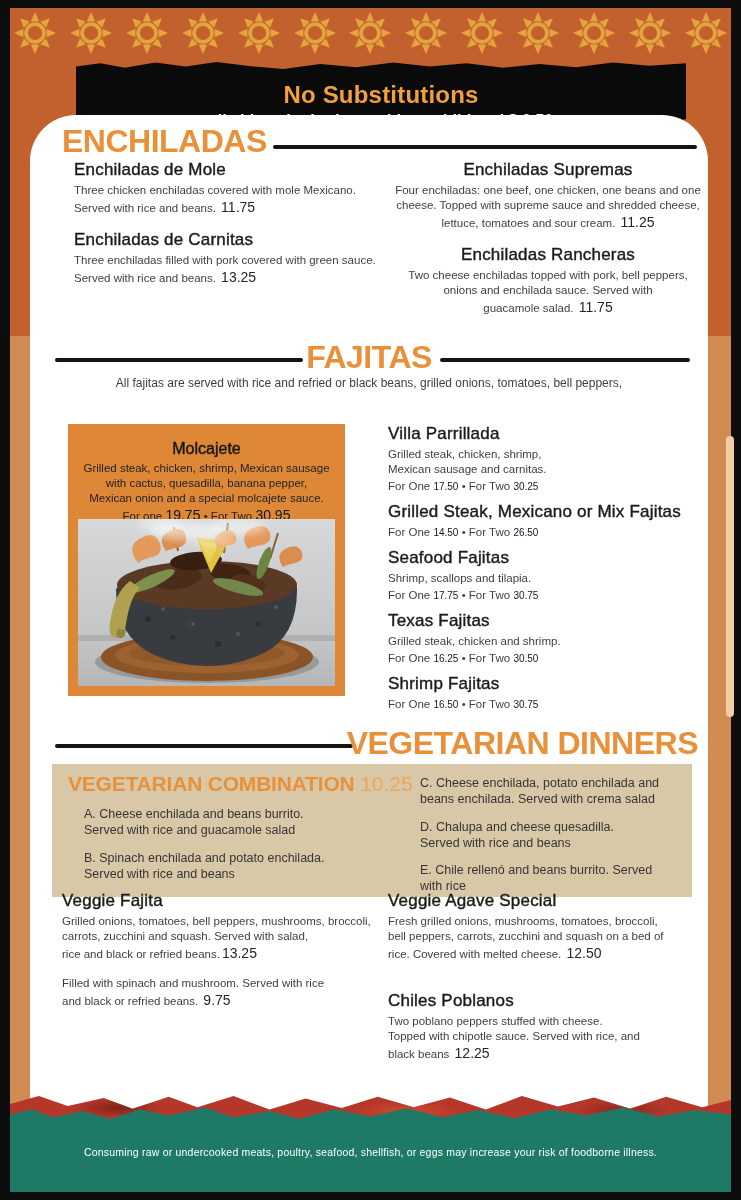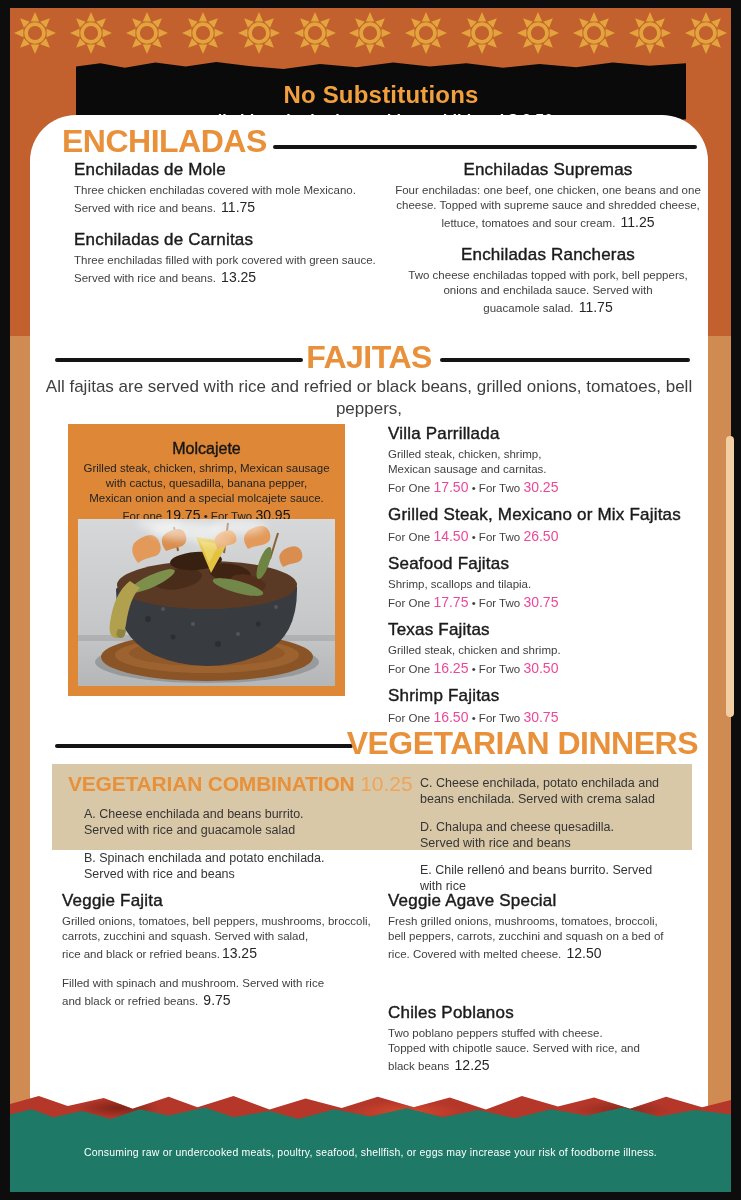--- a/index.html
+++ b/index.html
@@ -46,60 +46,60 @@
   
   .mi h3, .fi h3 {
     margin:0 0 3px; font-size:17px; font-weight:400; color:#1b1b1b;
     letter-spacing:.2px; -webkit-text-stroke:.4px #1b1b1b;
   }
   .desc { margin:0; font-size:11.5px; line-height:1.32; color:#3f3f3f; }
   .d { white-space:pre-line; }
   .price { font-size:14px; color:#262626; margin-left:2px; }
   .mi + .mi { margin-top:13px; }
   .price-line { margin:2px 0 0; font-size:11.5px; line-height:1.28; color:#3f3f3f; }
-  .price-line .num { font-size:14px; color:#ec4899; }
+  .price-line .num { font-size:10px; color:#0f172a; }
   
   .ench-head { left:32px; top:8px; }
   .ench-rule { left:243px; top:30px; width:424px; }
   .col { position:absolute; }
   .ench-left  { left:44px;  top:45px; width:318px; }
   .ench-right { left:358px; top:45px; width:320px;text-align:center; }
   
   .faj-head { left:0; right:0; top:224px; text-align:center; }
   .faj-rule-l { left:25px;  top:243px; width:248px; }
   .faj-rule-r { left:410px; top:243px; width:250px; }
   .faj-note { position:absolute; left:0; right:0; top:261px; margin:0; text-align:center;
-    font-size:17px; line-height:1.28; color:#3f3f3f; }
+    font-size:12px; line-height:1.28; color:#3f3f3f; }
   .feature-box {
     position:absolute; left:38px; top:309px; width:277px; height:272px;
     background:#de8736; text-align:center; padding-top:16px;
   }
   .feature-box h3 { margin:0; font-size:16px; font-weight:400; color:#161616;
     -webkit-text-stroke:.4px #161616; }
   .f-desc { margin:3px 8px 0; font-size:11.5px; line-height:1.3; color:#232323; white-space:pre-line; }
   .f-price { margin:1px 0 0; font-size:11.5px; color:#232323; }
   .f-price .num { font-size:14px; color:#161616; }
   .photo { position:absolute; left:10px; top:95px; width:257px; height:167px; }
   .faj-col { left:358px; top:309px; width:320px; }
   .fi + .fi { margin-top:8px; }
   .fi .desc { margin-bottom:1px; }
   
   .veg-head { right:10px; top:610px; }
   .veg-rule { left:25px; top:629px; width:298px; }
-  .combo-box { position:absolute; left:22px; top:649px; width:640px; height:86px; background:#d9c8a7; }
+  .combo-box { position:absolute; left:22px; top:649px; width:640px; height:133px; background:#d9c8a7; }
   .combo-box h3 { position:absolute; left:16px; top:8px; margin:0; font-size:21px; font-weight:700;
     color:#e8913a; letter-spacing:-.2px; }
   .combo-price { font-weight:400; color:#eda55c; letter-spacing:0; }
   .combo-col { position:absolute; }
   .combo-left  { left:16px;  top:42px; width:320px; }
   .combo-right { left:352px; top:11px; width:285px; }
   .combo-col p { margin:0 16px 11px; font-size:12.5px; line-height:1.3; color:#353535; white-space:pre-line; }
   .veg-left  { left:32px;  top:776px; width:335px; }
   .veg-right { left:358px; top:776px; width:322px; }
-  .veg-right .mi + .mi { margin-top:40px; }
+  .veg-right .mi + .mi { margin-top:28px; }
   
   .red-tear {
     position:absolute; left:0; right:0; top:1084px; height:40px;
     background:
       radial-gradient(ellipse 60px 14px at 15% 40%, #7e2318, transparent 70%),
       radial-gradient(ellipse 80px 16px at 55% 50%, #d14a2d, transparent 70%),
       radial-gradient(ellipse 70px 14px at 85% 45%, #8a2a1c, transparent 70%),
       #b5372a;
     clip-path: polygon(0 30%, 4% 10%, 8% 35%, 13% 15%, 17% 42%, 22% 12%, 26% 38%, 31% 10%, 36% 44%, 41% 16%, 46% 40%, 51% 12%, 56% 38%, 61% 14%, 66% 44%, 71% 10%, 76% 36%, 81% 14%, 86% 42%, 91% 12%, 96% 38%, 100% 20%, 100% 100%, 0 100%);
   }

